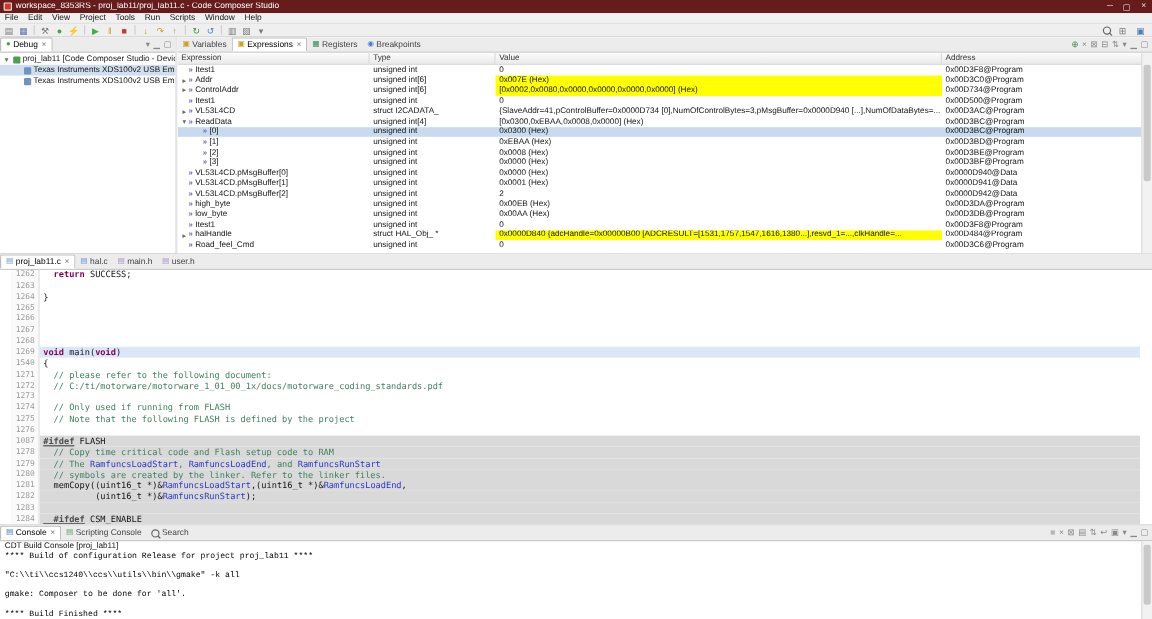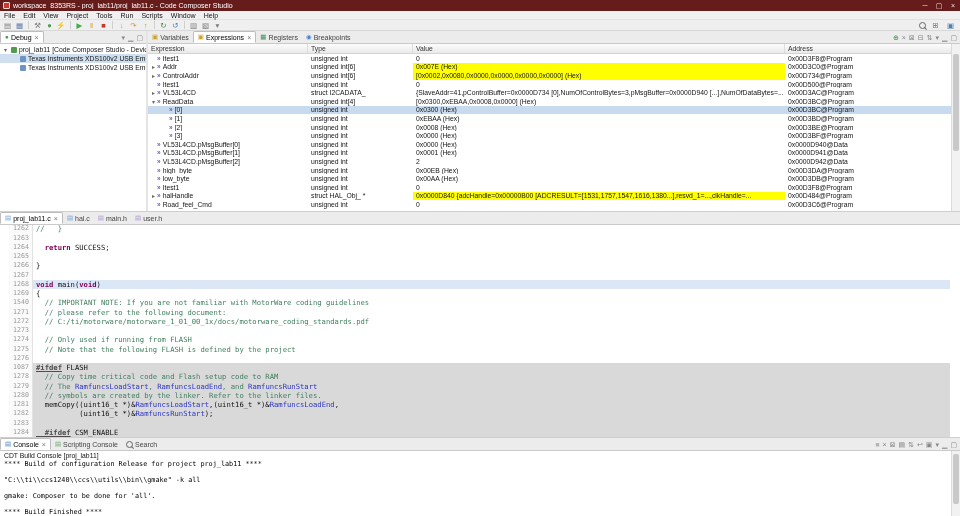--- a/index.html
+++ b/index.html
@@ -68,35 +68,35 @@
   .thumb{position:absolute;left:1px;right:1px;background:#c9c9c9;border-radius:2px;}
 
   
   .editor{height:226px;display:flex;flex-direction:column;background:#fff;border-top:1px solid #cfcfcf;box-sizing:border-box;flex-shrink:0;}
   .ed-body{flex:1;display:flex;overflow:hidden;align-items:flex-end;}
   .gutter{width:8px;background:#f2f2f2;border-right:1px solid #e2e2e2;flex-shrink:0;}
   .lnums{width:24px;background:#fafafa;border-right:1px solid #e2e2e2;color:#9a9a9a;font-family:"DejaVu Sans Mono",monospace;font-size:6.6px;text-align:right;box-sizing:border-box;padding-right:3px;flex-shrink:0;}
   .ln{height:9.26px;line-height:9.26px;}
   .codearea{flex:1;overflow:hidden;}
   .cl{height:9.26px;line-height:9.26px;font-family:"DejaVu Sans Mono",monospace;font-size:7.2px;white-space:pre;padding-left:3px;color:#111;}
-  .cl.cur{background:#dbe7f7;}
+  .cl.cur{background:#dbe7f7;margin-top:28px;}
   .cl.inactive{background:#d9d9d9;}
   .cmt{color:#3f7f5f;}
   .kw{color:#7f0055;font-weight:bold;}
   .pp{color:#4d4d4d;font-weight:bold;text-decoration:underline;}
   .ref{color:#2b36c5;}
   .plain{color:#111;}
   .ed-scroll{width:9px;background:#f2f2f2;border-left:1px solid #dcdcdc;position:relative;flex-shrink:0;}
   .mark{position:absolute;left:2px;width:5px;height:2px;background:#e3cf53;}
 
   
   .console{height:79px;background:#fff;display:flex;flex-direction:column;border-top:1px solid #cfcfcf;box-sizing:border-box;position:relative;flex-shrink:0;}
   .con-title{height:9px;line-height:9px;font-size:6.8px;padding-left:4px;color:#111;flex-shrink:0;}
   .con-body{flex:1;font-family:"DejaVu Sans Mono",monospace;font-size:6.8px;padding-left:4px;color:#000;overflow:hidden;}
-  .con-line{height:8px;line-height:8px;white-space:pre;}
+  .con-line{height:8px;line-height:8px;white-space:pre;font-family:Liberation Mono, monospace;}
   .con-scroll{position:absolute;top:13px;right:0;bottom:0;width:8px;background:#f2f2f2;border-left:1px solid #dcdcdc;}
 </style>
 </head>
 <body>
 
 <div class="app">
   <div class="titlebar">
     <span class="app-ico"></span>
     <span class="title">workspace_8353RS - proj_lab11/proj_lab11.c - Code Composer Studio</span>
     <span class="wctrl">─</span>
@@ -463,21 +463,20 @@
         </div>
       <div class="codearea" id="code-lines">
           <div class="cl"><span class="cmt">//   }</span></div>
           <div class="cl"></div>
           <div class="cl"><span class="plain">  </span><span class="kw">return</span><span class="plain"> SUCCESS;</span></div>
           <div class="cl"></div>
           <div class="cl"><span class="plain">}</span></div>
           <div class="cl"></div>
           <div class="cl cur"><span class="kw">void</span><span class="plain"> main(</span><span class="kw">void</span><span class="plain">)</span></div>
           <div class="cl"><span class="plain">{</span></div>
-          <div class="cl"><span class="cmt">  // IMPORTANT NOTE: If you are not familiar with MotorWare coding guidelines</span></div>
           <div class="cl"><span class="cmt">  // please refer to the following document:</span></div>
           <div class="cl"><span class="cmt">  // C:/ti/motorware/motorware_1_01_00_1x/docs/motorware_coding_standards.pdf</span></div>
           <div class="cl"></div>
           <div class="cl"><span class="cmt">  // Only used if running from FLASH</span></div>
           <div class="cl"><span class="cmt">  // Note that the following FLASH is defined by the project</span></div>
           <div class="cl"></div>
           <div class="cl inactive"><span class="pp">#ifdef</span><span class="plain"> FLASH</span></div>
           <div class="cl inactive"><span class="cmt">  // Copy time critical code and Flash setup code to RAM</span></div>
           <div class="cl inactive"><span class="cmt">  // The </span><span class="ref">RamfuncsLoadStart</span><span class="cmt">, </span><span class="ref">RamfuncsLoadEnd</span><span class="cmt">, and </span><span class="ref">RamfuncsRunStart</span></div>
           <div class="cl inactive"><span class="cmt">  // symbols are created by the linker. Refer to the linker files.</span></div>

